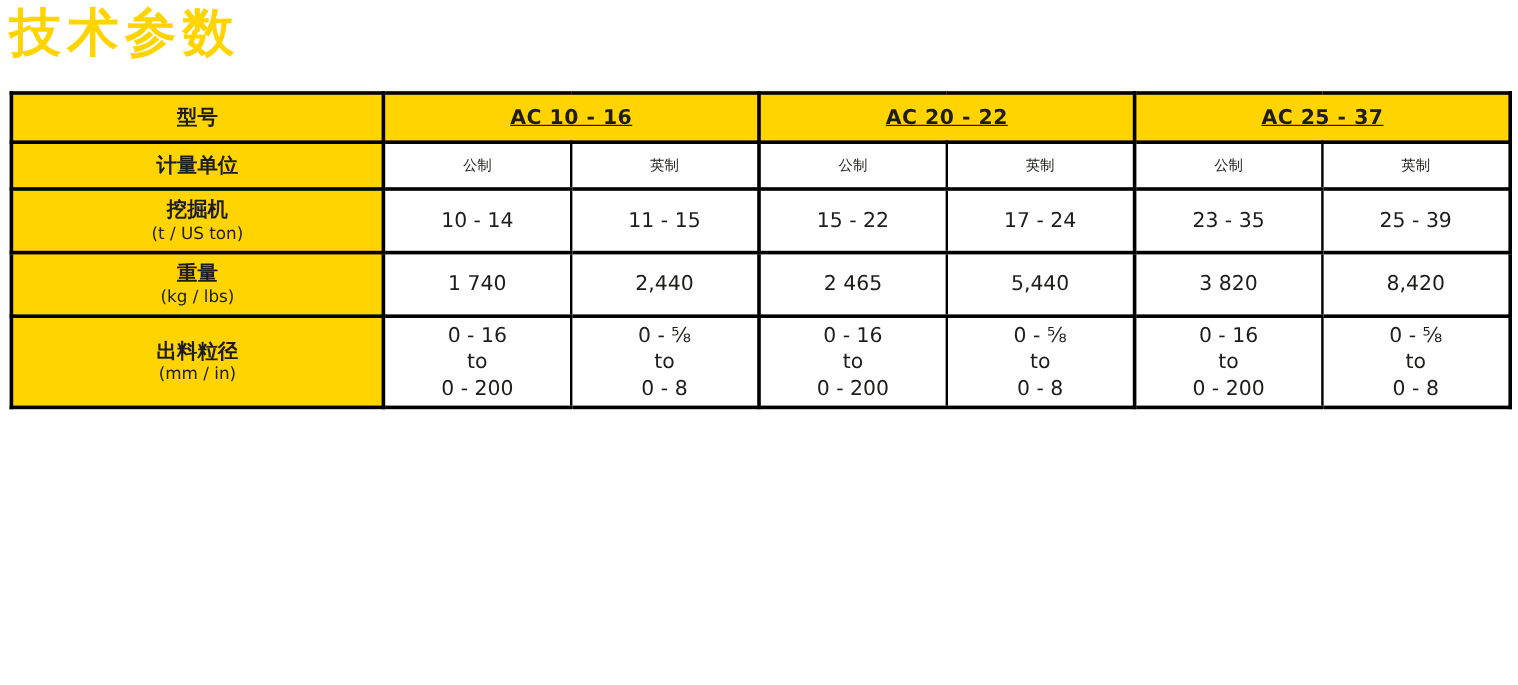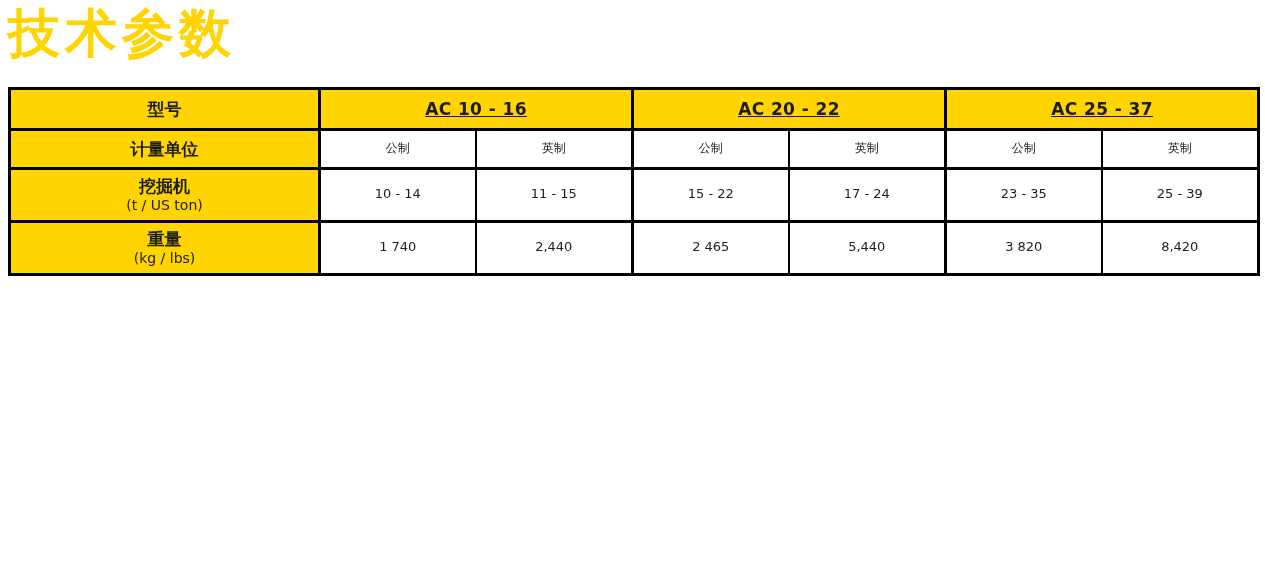--- a/index.html
+++ b/index.html
@@ -8,21 +8,21 @@
     --ink:#1D1D1B;
   }
   *{box-sizing:border-box;}
   html,body{margin:0;padding:0;}
   body{
     width:1265px;height:571px;overflow:hidden;background:#ffffff;
     font-family:"DejaVu Sans","Liberation Sans",sans-serif;color:var(--ink);
   }
   .title{
     margin:4px 0 0 8px;
-    font-size:52px;line-height:1.15;font-weight:bold;
+    font-size:43px;line-height:1.15;font-weight:bold;
     color:var(--yellow);letter-spacing:5px;
   }
   table.spec{
     border-collapse:collapse;table-layout:fixed;
     width:1249px;margin:23px 13px 0 8px;
     border:3px solid var(--line);
   }
   .spec th,.spec td{
     border:3px solid var(--line);
     text-align:center;vertical-align:middle;
@@ -37,21 +37,21 @@
     background:var(--yellow);font-weight:bold;font-size:17px;letter-spacing:0.4px;text-decoration:underline;
   }
   tr.model-row{height:41px;}
   tr.unit-row{height:39px;}
   tr.data-row{height:53px;}
   tr.data-row-tall{height:76px;}
 
   .zh{font-weight:bold;font-size:17px;line-height:1.2;}
   .unit{font-weight:normal;font-size:14px;line-height:1.2;margin-top:1px;}
   .unit-cell{font-size:12px;background:#ffffff;}
-  .val{font-size:13px;background:#ffffff;white-space:pre-line;line-height:1.3;}
+  .val{font-size:17px;background:#ffffff;white-space:pre-line;line-height:1.3;}
 </style>
 </head>
 <body>
 
 <h1 class="title">技术参数</h1>
 
 <table class="spec">
   <colgroup>
     <col style="width:310px">
     <col style="width:156px">
@@ -103,14 +103,38 @@
     <td class="val thin-r">2 465</td>
     <td class="val thin-l">5,440</td>
     <td class="val thin-r">3 820</td>
     <td class="val thin-l">8,420</td>
   </tr>
 
 
 
 
 
+  <tr class="data-row-tall">
+    <th class="label-cell">
+      <div class="zh">出料粒径</div>
+      <div class="unit">(mm / in)</div>
+    </th>
+    <td class="val thin-r">0 - 16
+to
+0 - 200</td>
+    <td class="val thin-l">0 - ⁵⁄₈
+to
+0 - 8</td>
+    <td class="val thin-r">0 - 16
+to
+0 - 200</td>
+    <td class="val thin-l">0 - ⁵⁄₈
+to
+0 - 8</td>
+    <td class="val thin-r">0 - 16
+to
+0 - 200</td>
+    <td class="val thin-l">0 - ⁵⁄₈
+to
+0 - 8</td>
+  </tr>
 </tbody>
   </table>
 
 </body></html>

